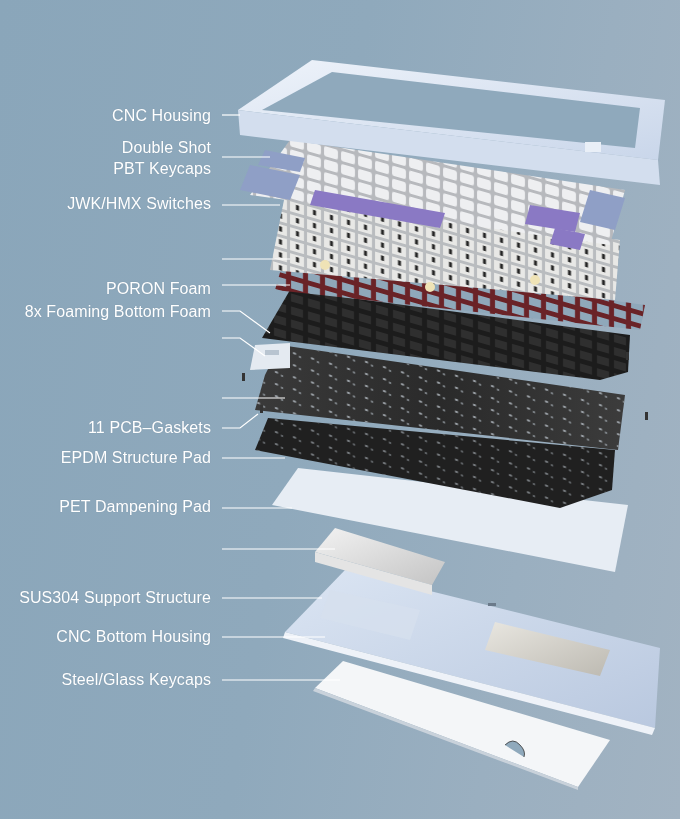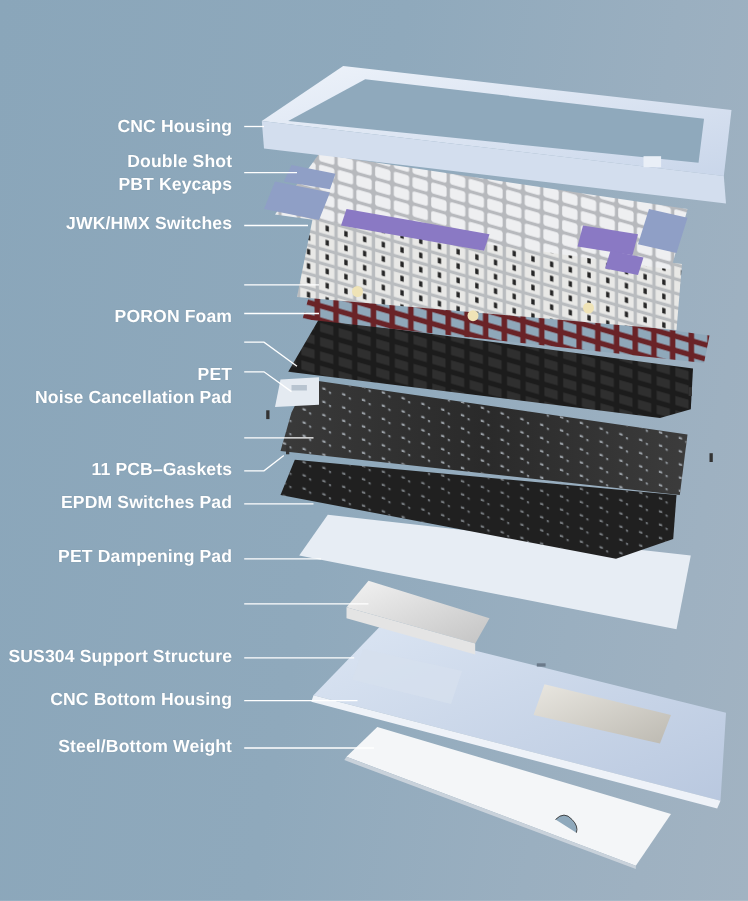--- a/index.html
+++ b/index.html
@@ -6,21 +6,20 @@
   body {
     width:680px; height:819px; overflow:hidden; position:relative;
     background: linear-gradient(100deg, #8aa6ba 0%, #8fa9bc 45%, #9aafc0 75%, #a2b3c2 100%);
     font-family: "Liberation Sans", "DejaVu Sans", sans-serif;
   }
   .stage { position:absolute; left:0; top:0; width:680px; height:819px; }
   .label {
     position:absolute; right:469px; color:#ffffff; font-size:16px; line-height:21px;
     text-align:right; white-space:nowrap; letter-spacing:0.1px;
     text-shadow: 0 0 1px rgba(60,80,100,0.25);
-    font-weight: bold;
   }
   svg.art { position:absolute; left:0; top:0; }
 </style>
 </head>
 <body>
 
 <div class="stage">
 
   <svg class="art" width="680" height="819" viewBox="0 0 680 819">
     <defs>
@@ -171,35 +170,34 @@
   <div class="label" style="top:137px">
     <div>Double Shot</div>
     <div>PBT Keycaps</div>
   </div>
   <div class="label" style="top:193px">
     <div>JWK/HMX Switches</div>
   </div>
   <div class="label" style="top:278px">
     <div>PORON Foam</div>
   </div>
-  <div class="label" style="top:330px">
-    <div>PET</div>
-    <div>Noise Cancellation Pad</div>
+  <div class="label" style="top:301px">
+    <div>8x Foaming Bottom Foam</div>
   </div>
   <div class="label" style="top:417px">
     <div>11 PCB–Gaskets</div>
   </div>
   <div class="label" style="top:447px">
-    <div>EPDM Switches Pad</div>
+    <div>EPDM Structure Pad</div>
   </div>
   <div class="label" style="top:496px">
     <div>PET Dampening Pad</div>
   </div>
   <div class="label" style="top:587px">
     <div>SUS304 Support Structure</div>
   </div>
   <div class="label" style="top:626px">
     <div>CNC Bottom Housing</div>
   </div>
   <div class="label" style="top:669px">
-    <div>Steel/Bottom Weight</div>
+    <div>Steel/Glass Keycaps</div>
   </div>
 </div>
 
 </body></html>

